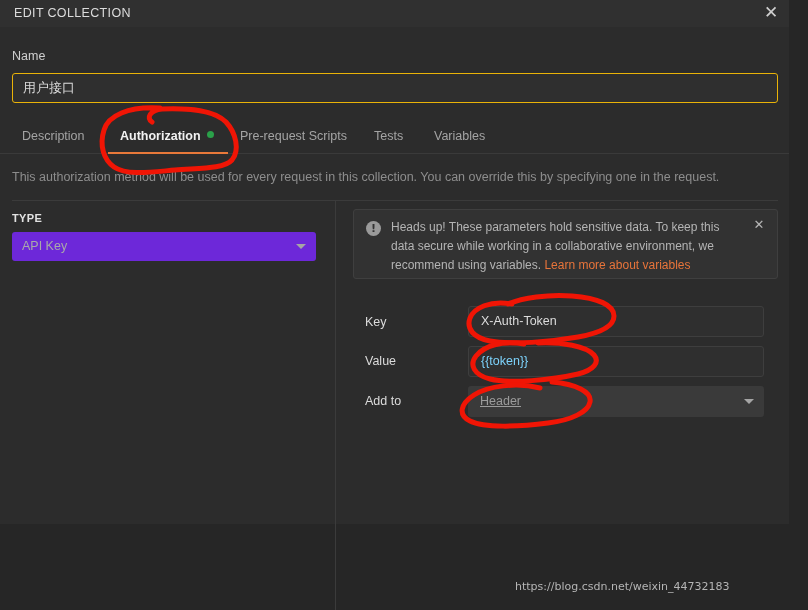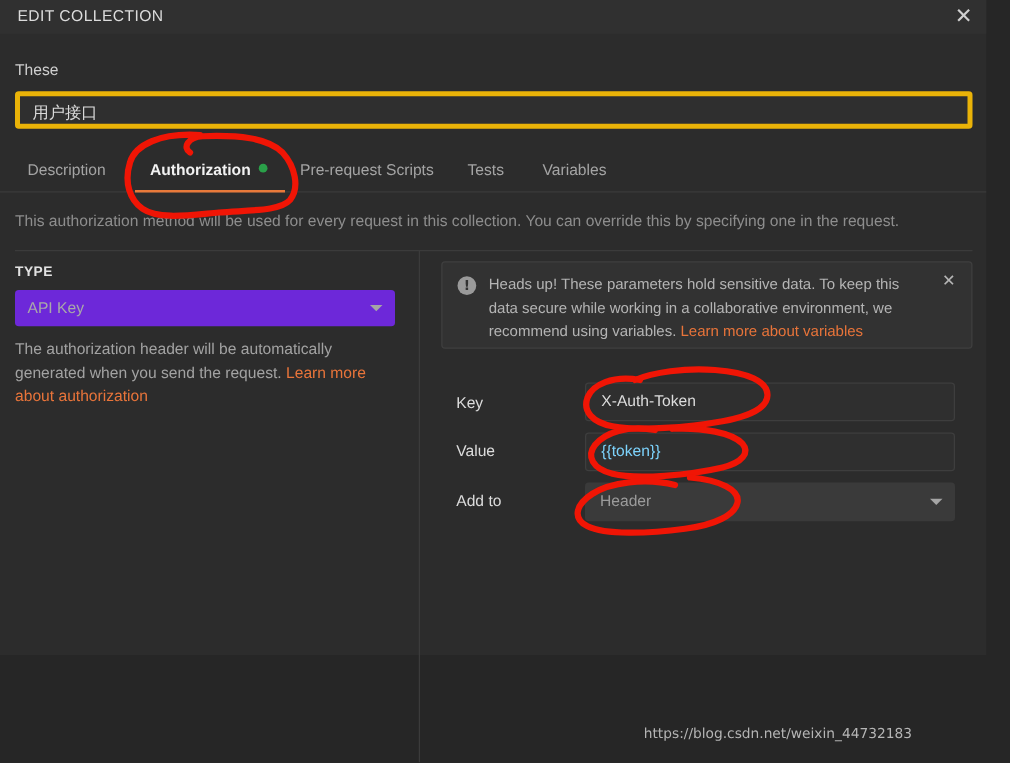--- a/index.html
+++ b/index.html
@@ -42,21 +42,21 @@
     cursor: pointer; font-weight: 300;
   }
 
   
   .name-label {
     position: absolute; left: 12px; top: 49px;
     font-size: 12.5px; color: #cfcfcf;
   }
   .name-input {
     position: absolute; left: 12px; top: 73px; width: 766px; height: 30px;
-    background: #2f2f2f; border: 4px solid #eab308; border-radius: 3px;
+    background: #2f2f2f; border: 1px solid #eab308; border-radius: 3px;
     color: #dadada; font-size: 13px; padding: 0 10px;
     font-family: "DejaVu Sans", "Liberation Sans", sans-serif;
     line-height: 28px;
   }
 
   
   .tabs {
     position: absolute; left: 0; top: 121px; width: 789px; height: 33px;
     border-bottom: 1px solid #3a3a3a;
   }
@@ -160,21 +160,21 @@
 <div id="root">
 
 
   <div class="modal">
 
     <div class="titlebar">
       <div class="title">EDIT COLLECTION</div>
       <div class="close-x">✕</div>
     </div>
 
-    <div class="name-label">These</div>
+    <div class="name-label">Name</div>
     <div class="name-input">用户接口</div>
 
     <div class="tabs">
       <div class="tab active" style="left:120px;">
         <span>Authorization</span><span class="dot-green"></span>
         <div class="tab-underline" style="left:-12px;width:120px;"></div>
       </div>
       <div class="tab" style="left:22px;">
         <span>Description</span>
       </div>
@@ -192,40 +192,37 @@
     <div class="helper-note">This authorization method will be used for every request in this collection. You can override this by specifying one in the request.</div>
 
     <div class="top-line"></div>
     <div class="split-line"></div>
 
     <div class="type-label">TYPE</div>
     <div class="type-select">
       <span>API Key</span>
       <span class="caret"></span>
     </div>
-    <div class="left-desc">
-      <span>The authorization header will be automatically generated when you send the request. </span><span class="link-orange">Learn more about authorization</span>
-    </div>
 
     <div class="banner">
       <div class="banner-icon">!</div>
       <div class="banner-text">
         <span>Heads up! These parameters hold sensitive data. To keep this data secure while working in a collaborative environment, we recommend using variables. </span><span class="link-orange">Learn more about variables</span>
       </div>
       <div class="banner-close">✕</div>
     </div>
 
     <div class="frow-label" style="top:315px;">Key</div>
     <div class="frow-input" style="top:306px;">X-Auth-Token</div>
 
     <div class="frow-label" style="top:354px;">Value</div>
     <div class="frow-input var" style="top:346px;">{{token}}</div>
 
     <div class="frow-label" style="top:394px;">Add to</div>
-    <div class="frow-select" style="top:386px;">
+    <div class="frow-select" style="top:386px;text-decoration:underline;">
       <span>Header</span>
       <span class="caret"></span>
     </div>
 
     <div class="watermark">https://blog.csdn.net/weixin_44732183</div>
   </div>
 
   <svg class="annot" viewBox="0 0 808 610" xmlns="http://www.w3.org/2000/svg">
     <g fill="none" stroke="#f01505" stroke-width="5" stroke-linecap="round" stroke-linejoin="round">
 

